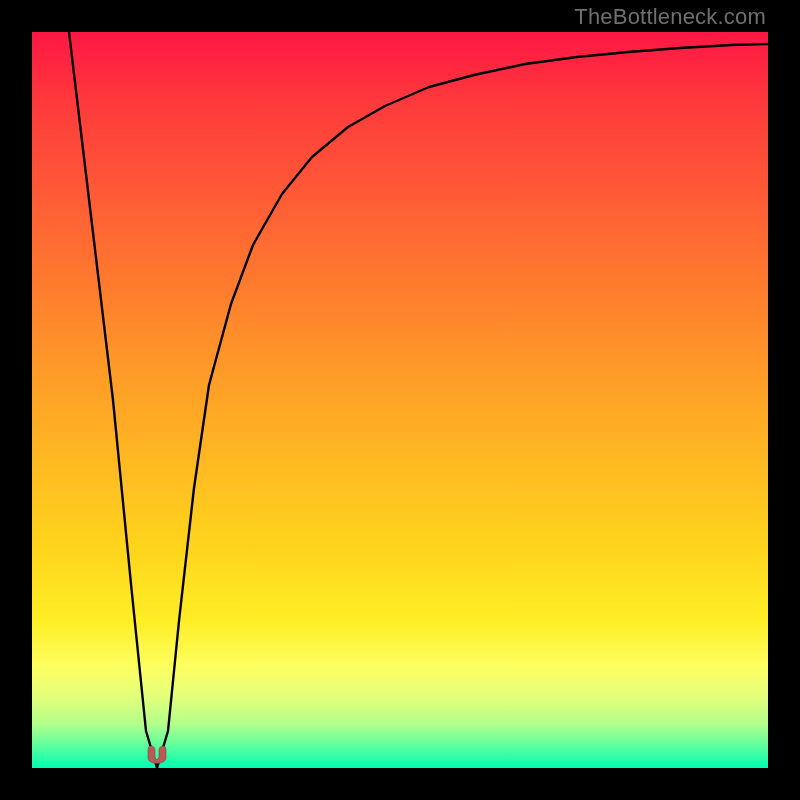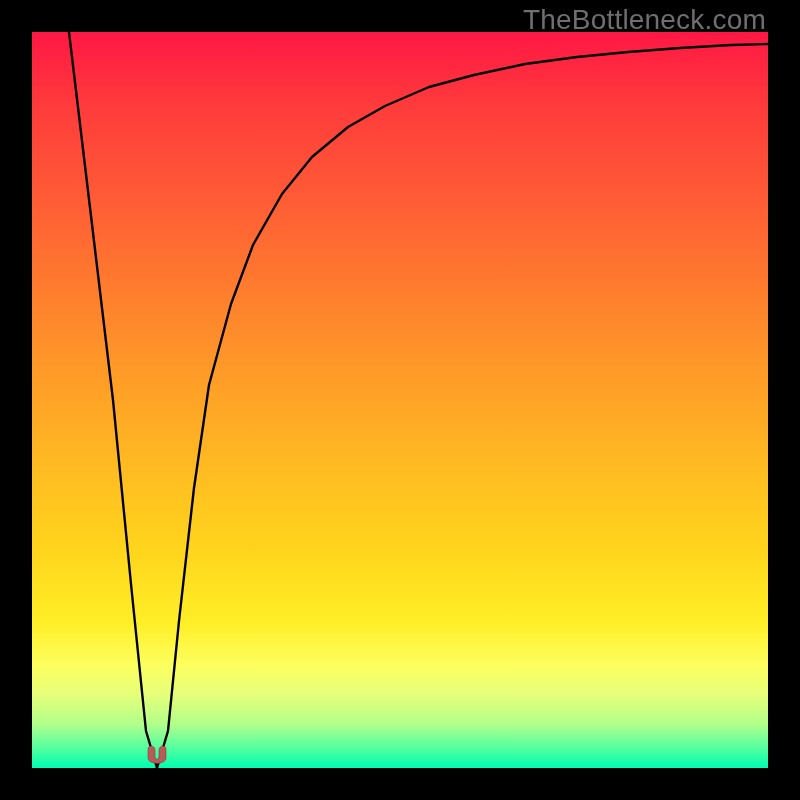--- a/index.html
+++ b/index.html
@@ -38,21 +38,21 @@
       #b2ff8a 94%,
       #5cff9e 97%,
       #00ffb0 100%
     );
   }
   .attribution {
     position: absolute;
     top: 4px;
     right: 34px;
     color: #6f6f6f;
-    font-size: 28px;
+    font-size: 22px;
     letter-spacing: 0.2px;
     user-select: none;
   }
   svg.curves {
     position: absolute;
     left: 0;
     top: 0;
     width: 100%;
     height: 100%;
   }

